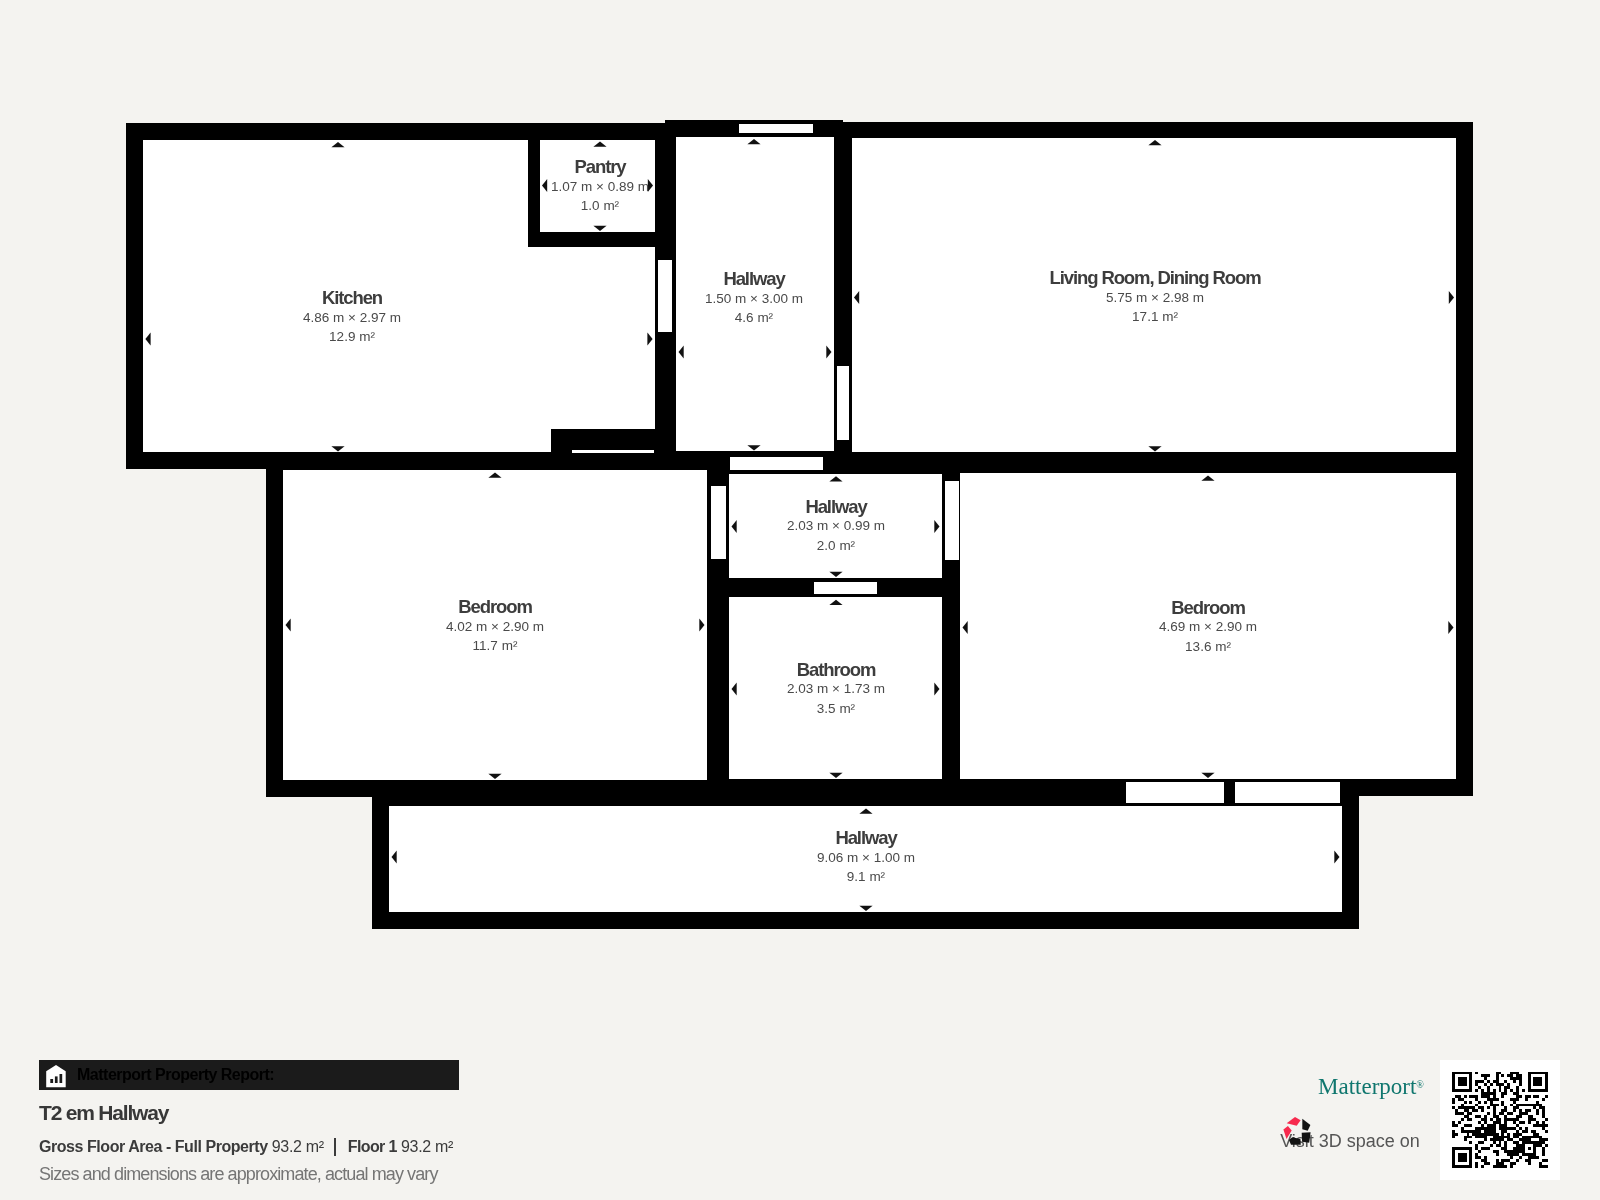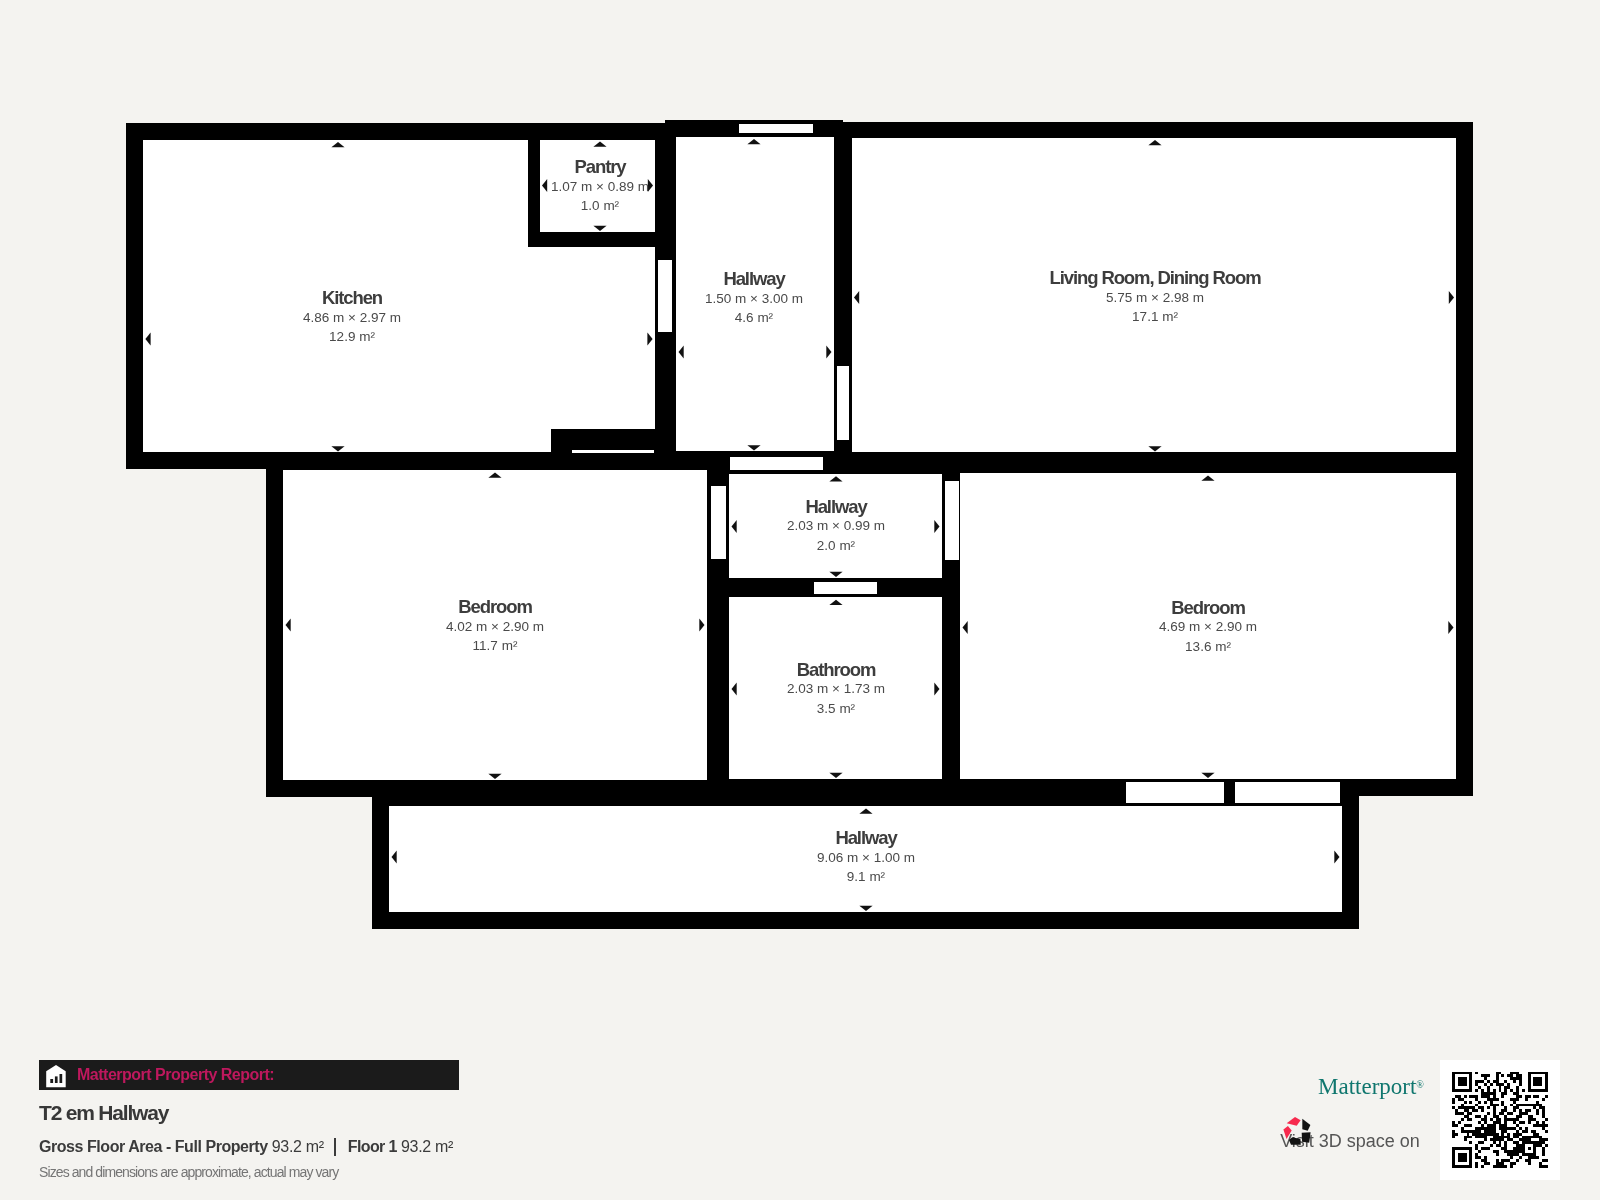--- a/index.html
+++ b/index.html
@@ -175,28 +175,28 @@
 
 <div class="abs" style="left:39px;top:1060px;width:420px;height:30px;background:#1b1b1b;"></div>
 
 <div class="abs" style="left:46px;top:1064.5px;width:20px;height:23px;"><svg width="20" height="23" viewBox="0 0 20 23">
       <path d="M10 0 L19.7 6.3 V22.2 H0.2 V6.3 Z" fill="#fff"></path>
       <rect x="4.3" y="14.0" width="2.8" height="4.0" fill="#1b1b1b"></rect>
       <rect x="8.9" y="11.4" width="2.7" height="6.6" fill="#1b1b1b"></rect>
       <rect x="13.5" y="9.0" width="2.7" height="9.0" fill="#1b1b1b"></rect>
     </svg></div>
 
-<div class="abs" style="left:77px;top:1060px;height:32px;line-height:30px;color:#be185d;font-size:16px;font-weight:bold;letter-spacing:-0.5px;">Matterport Property Report:</div>
+<div class="abs" style="left:77px;top:1060px;height:32px;line-height:30px;color:#000000;font-size:16px;font-weight:bold;letter-spacing:-0.5px;">Matterport Property Report:</div>
 
 <div class="abs" style="left:39px;top:1101px;color:#383838;font-size:21px;font-weight:bold;letter-spacing:-1.2px;">T2 em Hallway</div>
 
 <div class="abs" style="left:39px;top:1137px;height:19px;line-height:19px;color:#3b3b3b;font-size:16px;white-space:nowrap;">
 <b style="letter-spacing:-0.45px;text-align:right;">Gross Floor Area - Full Property</b><span style="letter-spacing:-0.3px;"> 93.2 m²</span><span style="display:inline-block;width:1.8px;height:18px;background:#3b3b3b;vertical-align:-4px;margin:0 12px 0 10px;"></span><b style="letter-spacing:-0.6px;">Floor 1</b><span style="letter-spacing:-0.3px;"> 93.2 m²</span></div>
 
-<div class="abs" style="left:39px;top:1164px;color:#757575;font-size:14px;letter-spacing:-0.9px;">Sizes and dimensions are approximate, actual may vary</div>
+<div class="abs" style="left:39px;top:1164px;color:#757575;font-size:18px;letter-spacing:-0.9px;">Sizes and dimensions are approximate, actual may vary</div>
 
 <div class="abs" style="left:1230px;top:1131px;width:240px;text-align:center;color:#555;font-size:18px;">Visit 3D space on</div>
 
 <div class="abs" style="left:1283px;top:1116px;"><svg width="30" height="30" viewBox="0 0 30 30">
 <path d="M12 1 L3.7 7.2 L13.7 9.8 L17.6 4.3 Z" fill="#f72a4e"></path>
 <path d="M4.9 10 L0.4 13.4 L3.5 23 L8.7 14.6 Z" fill="#f72a4e"></path>
 <path d="M19.3 2.8 L27.4 9 L24.7 14.8 L19.3 13.2 Z" fill="#131313"></path>
 <path d="M27.6 16.3 L26.2 26.7 L19.1 25.7 L18.7 16.7 Z" fill="#131313"></path>
 <path d="M9.3 21.3 L17.4 23 L17.8 28.8 L8 28.8 L6 24 Z" fill="#131313"></path>
 </svg></div>

